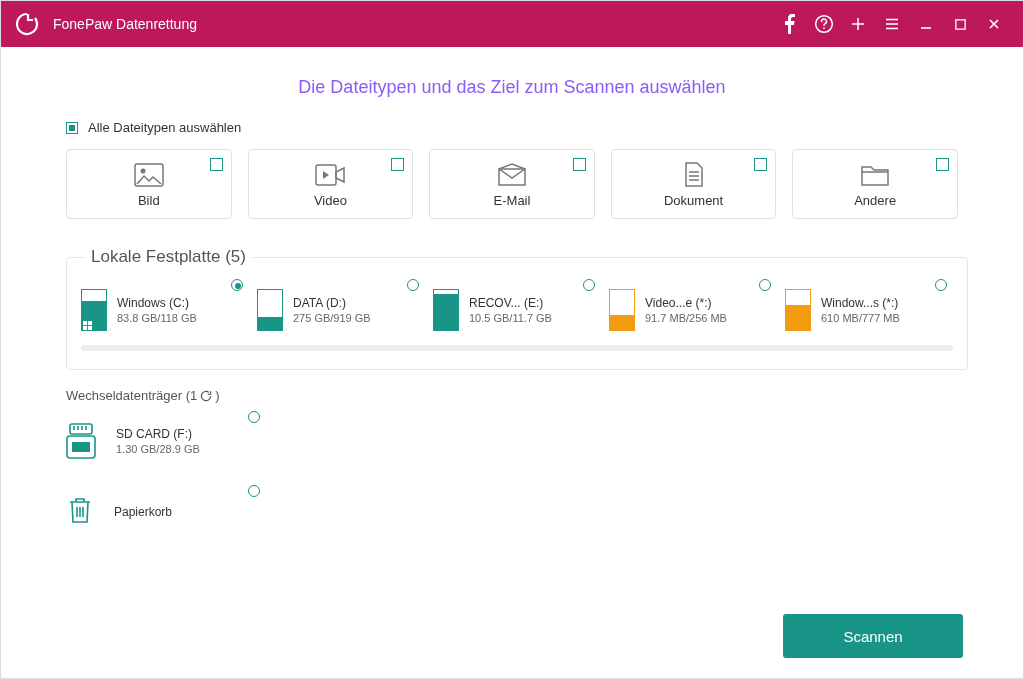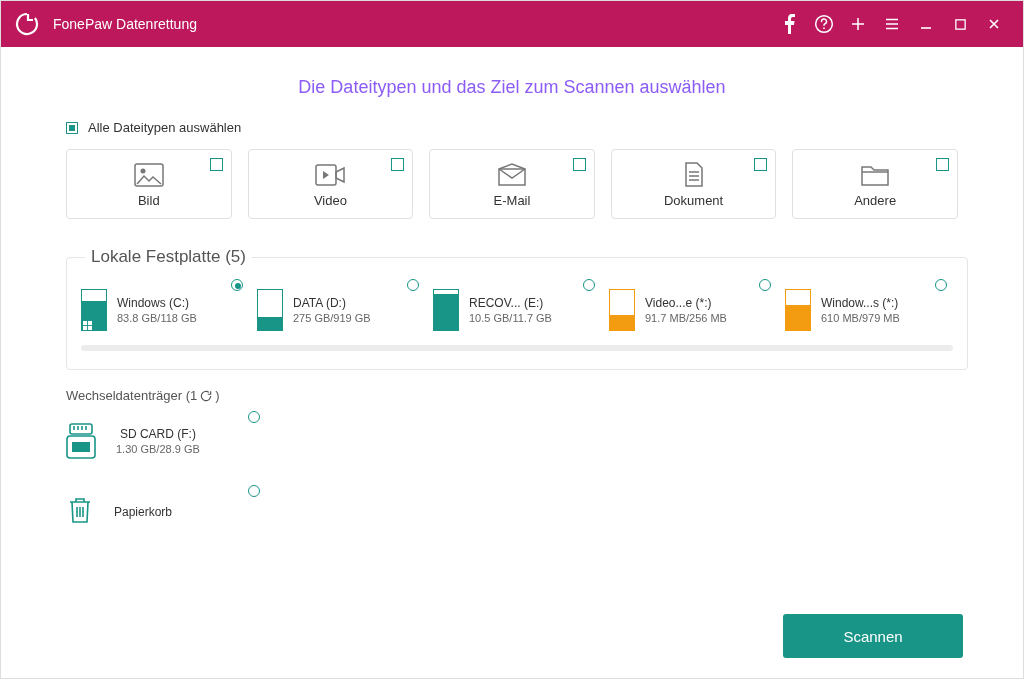--- a/index.html
+++ b/index.html
@@ -32,21 +32,21 @@
   .drive-icon .free { flex: 1; border: 1px solid #199588; border-bottom: none; background: #fff; }
   .drive-icon .used { border: 1px solid #199588; background: #199588; }
   .drive-icon.orange .free { border-color: #f39c12; }
   .drive-icon.orange .used { border-color: #f39c12; background: #f39c12; }
   .drive-icon .win-mark { position: absolute; bottom: 1px; left: 1px; width: 10px; height: 10px; display: flex; align-items: center; justify-content: center; }
   .drive-text { display: flex; flex-direction: column; gap: 2px; }
   .drive-text .dname { font-size: 12px; color: #333; }
   .drive-text .dsize { font-size: 11px; color: #666; }
   .scrollbar { height: 6px; background: #ececec; border-radius: 3px; margin-top: 14px; }
   .refresh { display: inline-flex; align-items: center; }
-  .removable-group { border: none; padding: 0; margin-bottom: 10px; text-align: center; }
+  .removable-group { border: none; padding: 0; margin-bottom: 10px; }
   .removable-item { display: flex; align-items: center; gap: 20px; position: relative; width: 200px; cursor: pointer; }
   .removable-item .radio { position: absolute; top: -10px; right: 6px; width: 12px; height: 12px; border: 1px solid #199588; border-radius: 50%; background: #fff; }
   .sd-icon { width: 30px; height: 40px; display: flex; align-items: center; justify-content: center; }
   .recycle-item { display: flex; align-items: center; gap: 20px; position: relative; width: 200px; margin-top: 24px; cursor: pointer; }
   .recycle-item .radio { position: absolute; top: -10px; right: 6px; width: 12px; height: 12px; border: 1px solid #199588; border-radius: 50%; background: #fff; }
   .footer { display: flex; justify-content: flex-end; padding: 0 60px 20px 0; }
   .scan-btn { background: #199588; color: #fff; border: none; width: 180px; height: 44px; font-size: 15px; border-radius: 3px; cursor: pointer; }
 </style>
 </head>
 <body>
@@ -224,21 +224,21 @@
         </div>
 
         <div class="drive-item">
           <span class="radio"></span>
           <span class="drive-icon orange">
               <span class="free" style="flex:38"></span>
               <span class="used" style="flex:62"></span>
             </span>
           <span class="drive-text">
             <span class="dname">Window...s (*:)</span>
-            <span class="dsize">610 MB/979 MB</span>
+            <span class="dsize">610 MB/777 MB</span>
           </span>
         </div>
 
       </div>
       <div class="scrollbar"></div>
     </fieldset>
 
     <div class="removable-group">
       <div style="font-size:13px;color:#555;margin-bottom:18px;display:flex;align-items:center;gap:2px;">
         <span>Wechseldatenträger (1</span>

